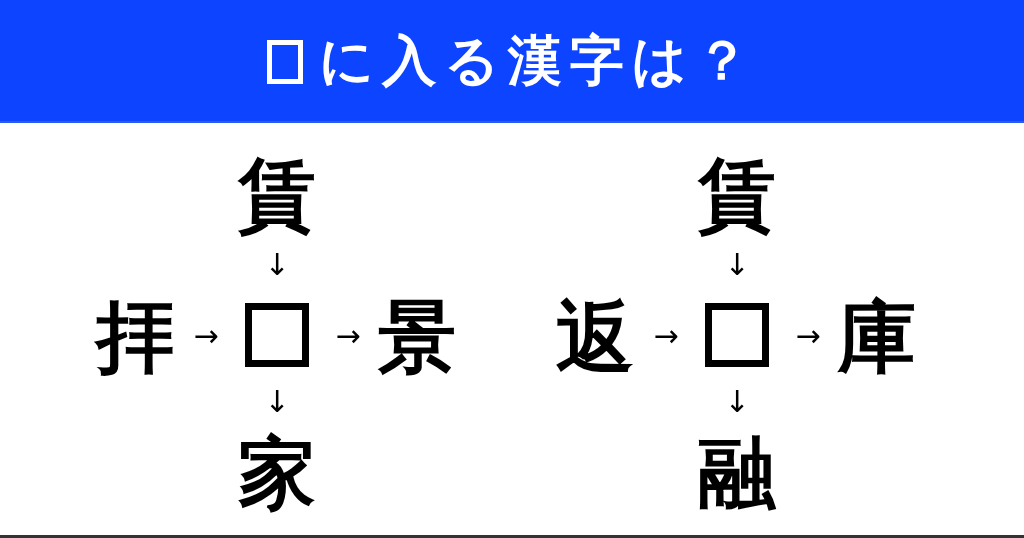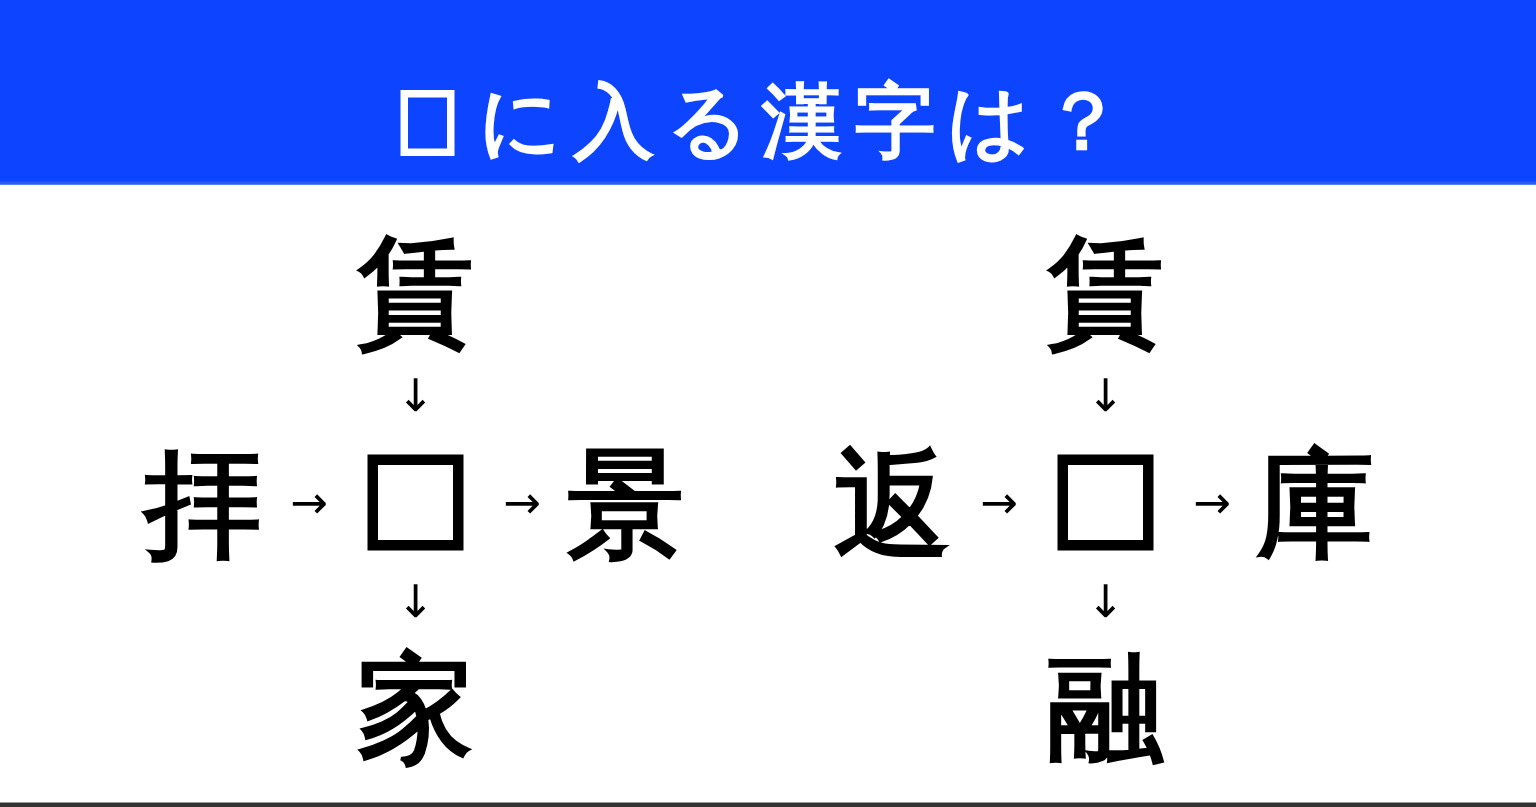--- a/index.html
+++ b/index.html
@@ -10,21 +10,21 @@
   }
   .header {
     position: absolute; left: 0; top: 0; width: 1024px; height: 123px;
     background: #0d44ff;
     border-bottom: 2px solid #2a5cf0;
     box-sizing: border-box;
   }
   .title {
     position: absolute; left: 0; top: 0; width: 1024px; height: 123px;
     display: flex; align-items: center; justify-content: center;
-    color: #ffffff; font-size: 54px; font-weight: bold; letter-spacing: 8px; margin-top: 20px;
+    color: #ffffff; font-size: 54px; font-weight: bold; letter-spacing: 8px;
   }
   .title-box {
     display: inline-block; width: 36px; height: 44px;
     border: 5px solid #ffffff; box-sizing: border-box; margin-right: 16px;
   }
   .bottom-line {
     position: absolute; left: 0; top: 535px; width: 1024px; height: 3px;
     background: #333333;
   }
   .kanji {

